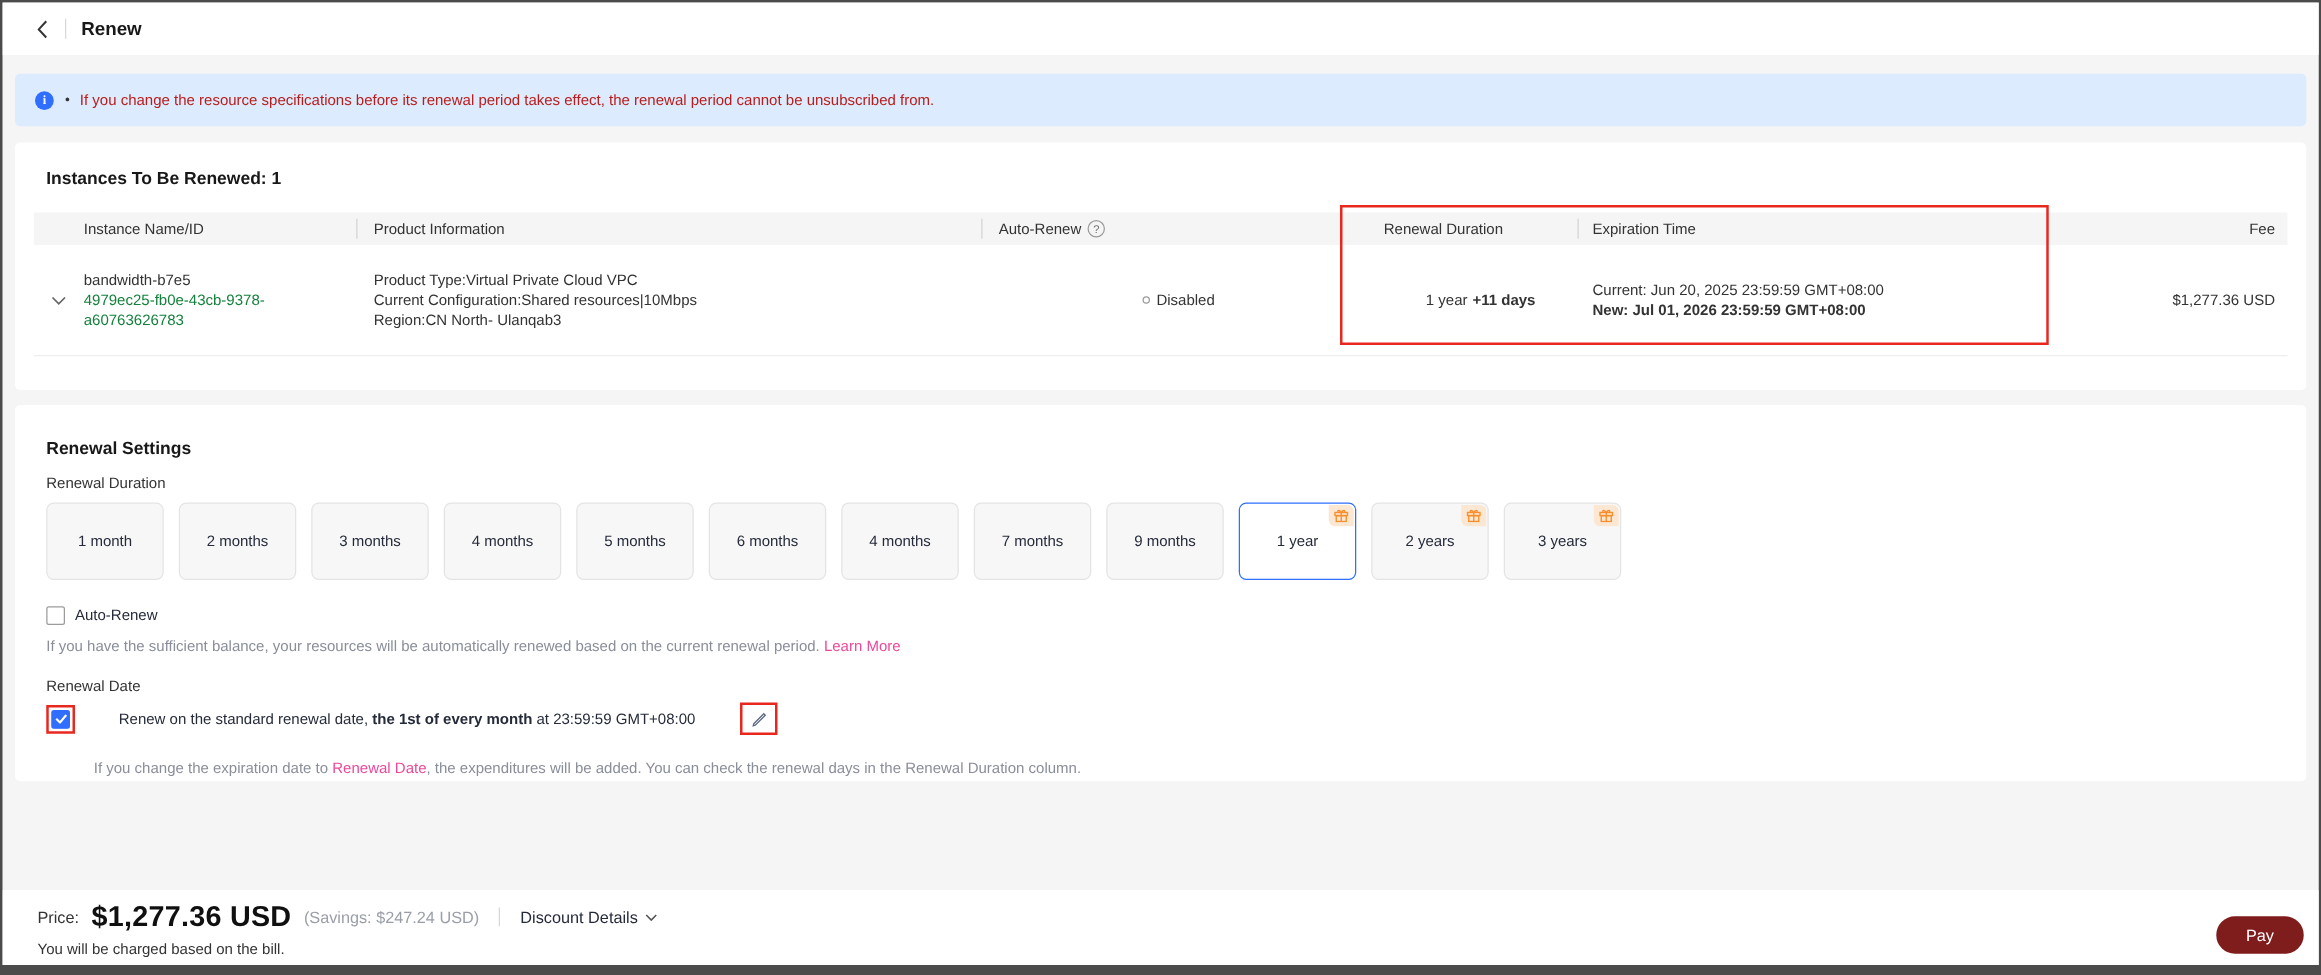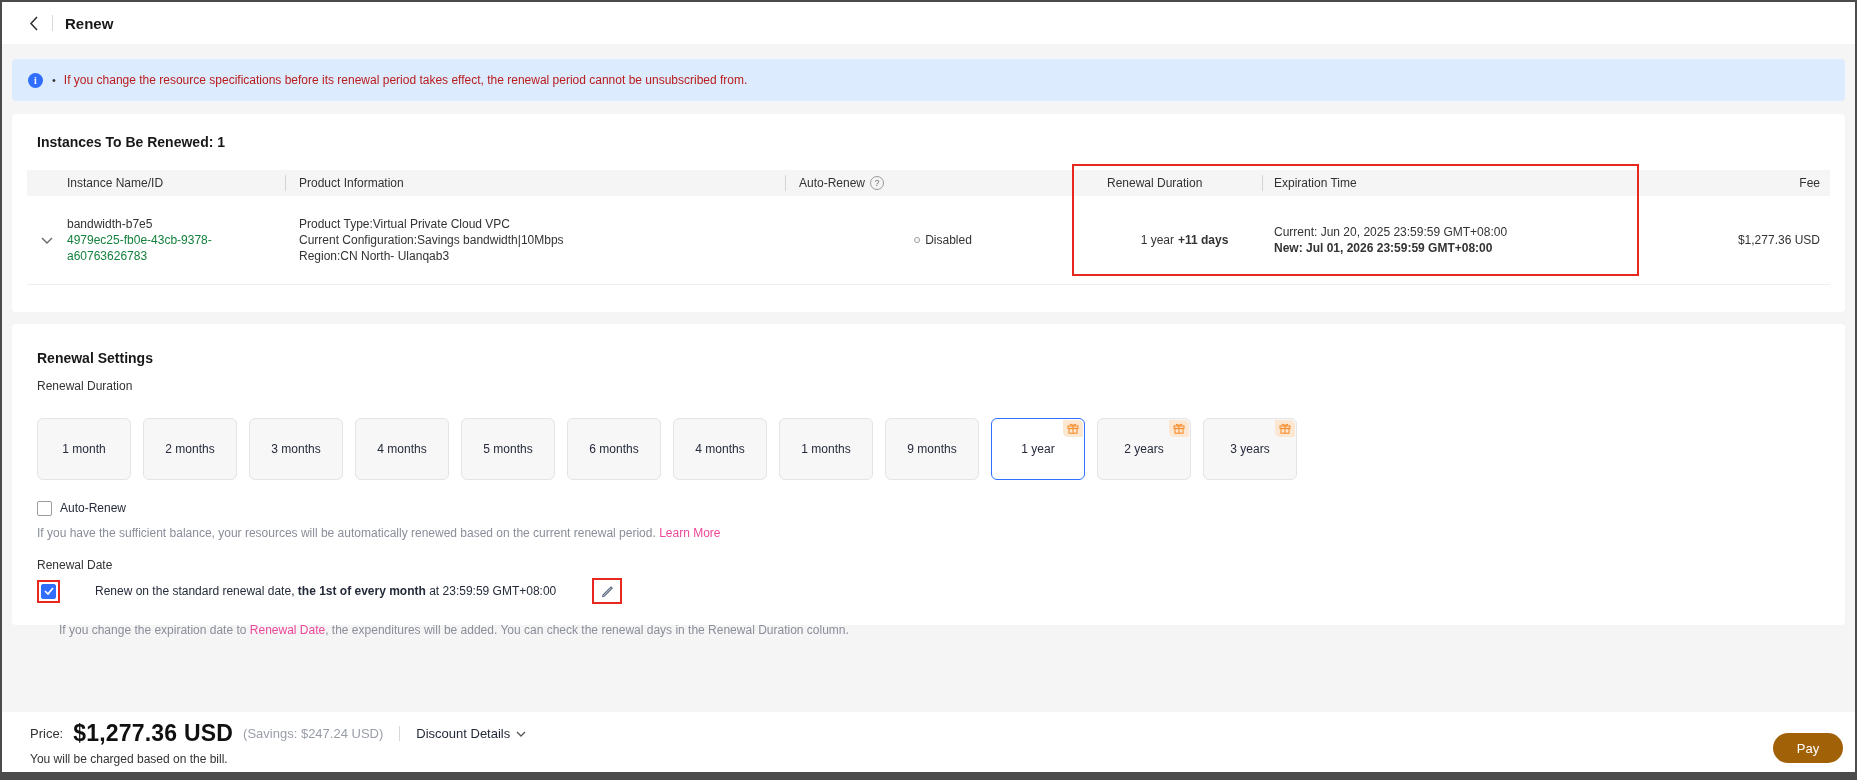--- a/index.html
+++ b/index.html
@@ -63,21 +63,21 @@
     border:2px solid #e8281e; pointer-events:none; z-index:5;
   }
   
   .card2 { margin-top:12px; height:301px; padding:26px 25px 0 25px; }
   .card2 .card-title { padding-left:0; margin-bottom:13px; }
   .field-label { font-size:12px; color:#333; margin-bottom:9px; }
   .durations { display:flex; gap:12px; margin-bottom:19px; }
   .dur-btn {
     position:relative; width:94px; height:62px; background:#f7f7f7;
     border:1px solid #e4e4e4; border-radius:6px; display:flex; align-items:center;
-    justify-content:center; font-size:12px; color:#252b3a; cursor:pointer;margin-top:16px;
+    justify-content:center; font-size:12px; color:#252b3a; cursor:pointer;
   }
   .dur-btn.selected { background:#fff; border:1px solid #2f6eff; }
   .gift {
     position:absolute; top:1px; right:1px; width:20px; height:17px; background:#fbe7d2;
     border-radius:0 5px 0 5px; display:flex; align-items:center; justify-content:center;
   }
   .chk-row { display:flex; align-items:center; gap:8px; height:18px; margin-bottom:9px; }
   .checkbox {
     width:15px; height:15px; border:1px solid #9b9b9b; border-radius:2px; background:#fff; cursor:pointer; flex:none;
   }
@@ -86,33 +86,33 @@
   }
   .chk-label { font-size:12px; color:#252b3a; }
   .hint { font-size:12px; color:#8a8e99; line-height:15px; margin-bottom:17px; }
   .link { color:#ec4899; cursor:pointer; }
   .rdate-label { margin-bottom:7px; }
   .rdate-row { display:flex; align-items:center; height:24px; margin-bottom:20px;gap:28px; }
   .red-wrap { border:2px solid #e8281e; padding:2px; display:inline-flex; align-items:center; justify-content:center; flex:none; }
   .rdate-text { font-size:12px; color:#252b3a; margin-left:7px; }
   .edit-wrap { margin-left:8px; }
   .edit-icon { width:22px; height:18px; display:flex; align-items:center; justify-content:center; cursor:pointer; }
-  .hint-indent { margin-left:22px; margin-bottom:0; color:#8a8e99; }
+  .hint-indent { margin-left:38px; margin-bottom:0; color:#8a8e99; }
   
   .footer { height:60px; background:#fff; flex:none; position:relative; padding:8px 0 0 28px; }
   .price-line { display:flex; align-items:center; gap:10px; }
   .price-label { font-size:13px; color:#333; }
   .price-big { font-size:23px; font-weight:bold; color:#101010; letter-spacing:0.2px; }
   .savings { font-size:13px; color:#9a9ea8; }
   .foot-divider { width:1px; height:15px; background:#d8d8d8; margin:0 6px; }
   .discount { font-size:13px; color:#252b3a; display:flex; align-items:center; gap:6px; cursor:pointer; }
   .foot-note { font-size:12px; color:#333; margin-top:5px; }
   .pay-btn {
     position:absolute; right:12px; top:21px; width:70px; height:30px; border-radius:15px;
-    background:#a16207; color:#fff; font-size:13px; border:none; display:flex;
+    background:#7f1d1d; color:#fff; font-size:13px; border:none; display:flex;
     align-items:center; justify-content:center; cursor:pointer;
   }
 </style>
 </head>
 <body>
 
 <div class="frame">
 
   <div class="page-header">
     <div class="back-btn">
@@ -163,21 +163,21 @@
             <svg width="12" height="7" viewBox="0 0 12 7">
               <polyline points="1,1 6,6 11,1" fill="none" stroke="#666" stroke-width="1.4"></polyline>
             </svg>
           </div>
           <div class="cell">
             <span class="inst-name">bandwidth-b7e5</span>
             <span class="inst-id">4979ec25-fb0e-43cb-9378-a60763626783</span>
           </div>
           <div class="cell pad">
             <span class="prod-line">Product Type:Virtual Private Cloud VPC</span>
-            <span class="prod-line">Current Configuration:Savings bandwidth|10Mbps</span>
+            <span class="prod-line">Current Configuration:Shared resources|10Mbps</span>
             <span class="prod-line">Region:CN North- Ulanqab3</span>
           </div>
           <div class="cell pad autorenew-val">
             <span class="status-dot"></span>
             <span>Disabled</span>
           </div>
           <div class="cell dur-cell">
             <span>1 year</span>
             <span class="bold">+11 days</span>
           </div>
@@ -210,21 +210,21 @@
         <div class="dur-btn">
             <span>5 months</span>
           </div>
         <div class="dur-btn">
             <span>6 months</span>
           </div>
         <div class="dur-btn">
             <span>4 months</span>
           </div>
         <div class="dur-btn">
-            <span>1 months</span>
+            <span>7 months</span>
           </div>
         <div class="dur-btn">
             <span>9 months</span>
           </div>
         <div class="dur-btn selected">
           <span class="gift">
             <svg width="12" height="11" viewBox="0 0 12 11">
                 <g fill="none" stroke="#f78f2e" stroke-width="1.1">
                   <rect x="1" y="3" width="10" height="2.4"></rect>
                   <rect x="2" y="5.6" width="8" height="4.6"></rect>

